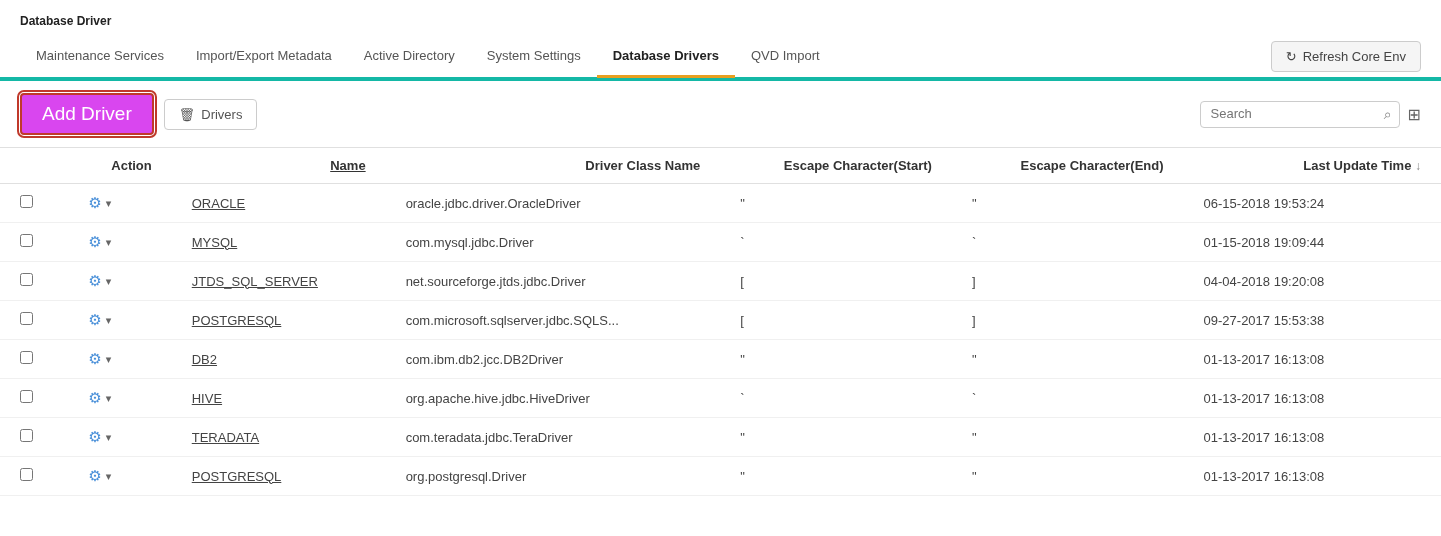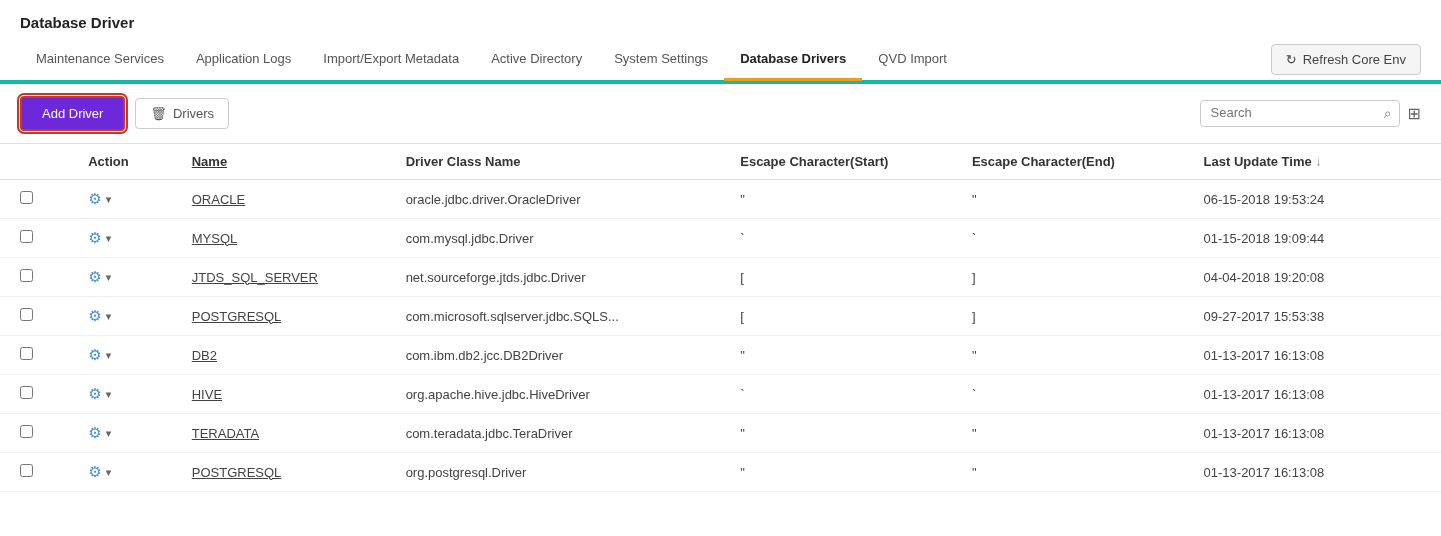--- a/index.html
+++ b/index.html
@@ -1,19 +1,19 @@
 <!DOCTYPE html>
 <html><head>
   <meta charset="utf-8">
   <style>
     * { box-sizing: border-box; margin: 0; padding: 0; }
     body { font-family: -apple-system, BlinkMacSystemFont, 'Segoe UI', Arial, sans-serif; font-size: 13px; color: #333; background: #fff; }
 
     .page-title {
-      font-size: 15px;
+      font-size: 12px;
       font-weight: 600;
       padding: 14px 20px 8px 20px;
       color: #222;
     }
 
     .nav-bar {
       display: flex;
       align-items: center;
       border-bottom: 4px solid #14b8a6;
       padding: 0 20px;
@@ -54,26 +54,26 @@
 
     .toolbar {
       display: flex;
       align-items: center;
       padding: 12px 20px;
       gap: 10px;
     }
 
     .add-driver-btn {
       padding: 8px 20px;
-      background: #6d28d9;
+      background: #d946ef;
       color: #fff;
       border: 2px solid #c0392b;
       border-radius: 4px;
       cursor: pointer;
-      font-size: 13px;
+      font-size: 19px;
       font-weight: 500;
       outline: 2px solid #c0392b;
       outline-offset: 1px;
     }
 
     .delete-btn {
       display: flex;
       align-items: center;
       gap: 6px;
       padding: 7px 14px;
@@ -124,21 +124,21 @@
       width: 100%;
       border-collapse: collapse;
     }
 
     thead tr {
       border-top: 1px solid #e0e0e0;
       border-bottom: 1px solid #e0e0e0;
     }
 
     th {
-      text-align: left;
+      text-align: right;
       padding: 10px 20px;
       font-size: 13px;
       font-weight: 600;
       color: #333;
       background: #fff;
     }
 
     td {
       padding: 10px 20px;
       font-size: 13px;
@@ -182,21 +182,20 @@
     .col-esc-end { width: 180px; }
     .col-last-update { width: 200px; }
   </style>
 </head>
 <body>
 
 <div class="page-title">Database Driver</div>
 
 <nav class="nav-bar">
   <div class="nav-item">Maintenance Services</div>
-  <div class="nav-item">Application Logs</div>
   <div class="nav-item">Import/Export Metadata</div>
   <div class="nav-item">Active Directory</div>
   <div class="nav-item">System Settings</div>
   <div class="nav-item active">Database Drivers</div>
   <div class="nav-item">QVD Import</div>
   <div class="nav-spacer"></div>
   <button class="refresh-btn">
     <span>↻</span>
     <span>Refresh Core Env</span>
   </button>

